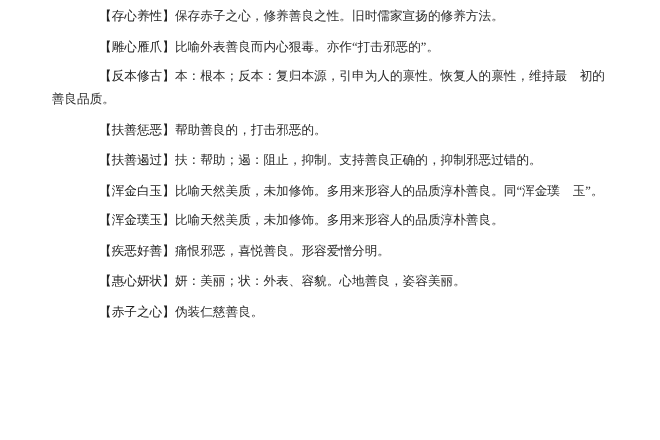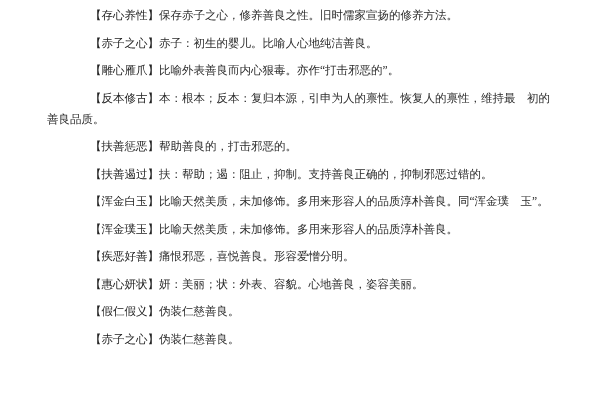--- a/index.html
+++ b/index.html
@@ -35,37 +35,35 @@
     color: #222222;
   }
 </style>
 </head>
 <body>
 
 <div class="page">
 
   <p class="entry"><span class="term">【存心养性】</span><span>保存赤子之心，修养善良之性。旧时儒家宣扬的修养方法。</span></p>
 
-  <p class="entry"><span class="term">【赤子之心】</span><span>赤子：初生的婴儿。比喻人心地纯洁善良。</span></p>
 
   <p class="entry"><span class="term">【雕心雁爪】</span><span>比喻外表善良而内心狠毒。亦作“打击邪恶的”。</span></p>
 
   <p class="entry"><span class="term">【反本修古】</span><span>本：根本；反本：复归本源，引申为人的禀性。恢复人的禀性，维持最　初的
 善良品质。</span></p>
 
   <p class="entry"><span class="term">【扶善惩恶】</span><span>帮助善良的，打击邪恶的。</span></p>
 
   <p class="entry"><span class="term">【扶善遏过】</span><span>扶：帮助；遏：阻止，抑制。支持善良正确的，抑制邪恶过错的。</span></p>
 
   <p class="entry wide-gap"><span class="term">【浑金白玉】</span><span>比喻天然美质，未加修饰。多用来形容人的品质淳朴善良。同“浑金璞　玉”。</span></p>
 
   <p class="entry"><span class="term">【浑金璞玉】</span><span>比喻天然美质，未加修饰。多用来形容人的品质淳朴善良。</span></p>
 
   <p class="entry"><span class="term">【疾恶好善】</span><span>痛恨邪恶，喜悦善良。形容爱憎分明。</span></p>
 
   <p class="entry"><span class="term">【惠心妍状】</span><span>妍：美丽；状：外表、容貌。心地善良，姿容美丽。</span></p>
 
-  <p class="entry"><span class="term">【假仁假义】</span><span>伪装仁慈善良。</span></p>
 
   <p class="entry"><span class="term">【赤子之心】</span><span>伪装仁慈善良。</span></p>
 
 
 </div>
 
 </body></html>

